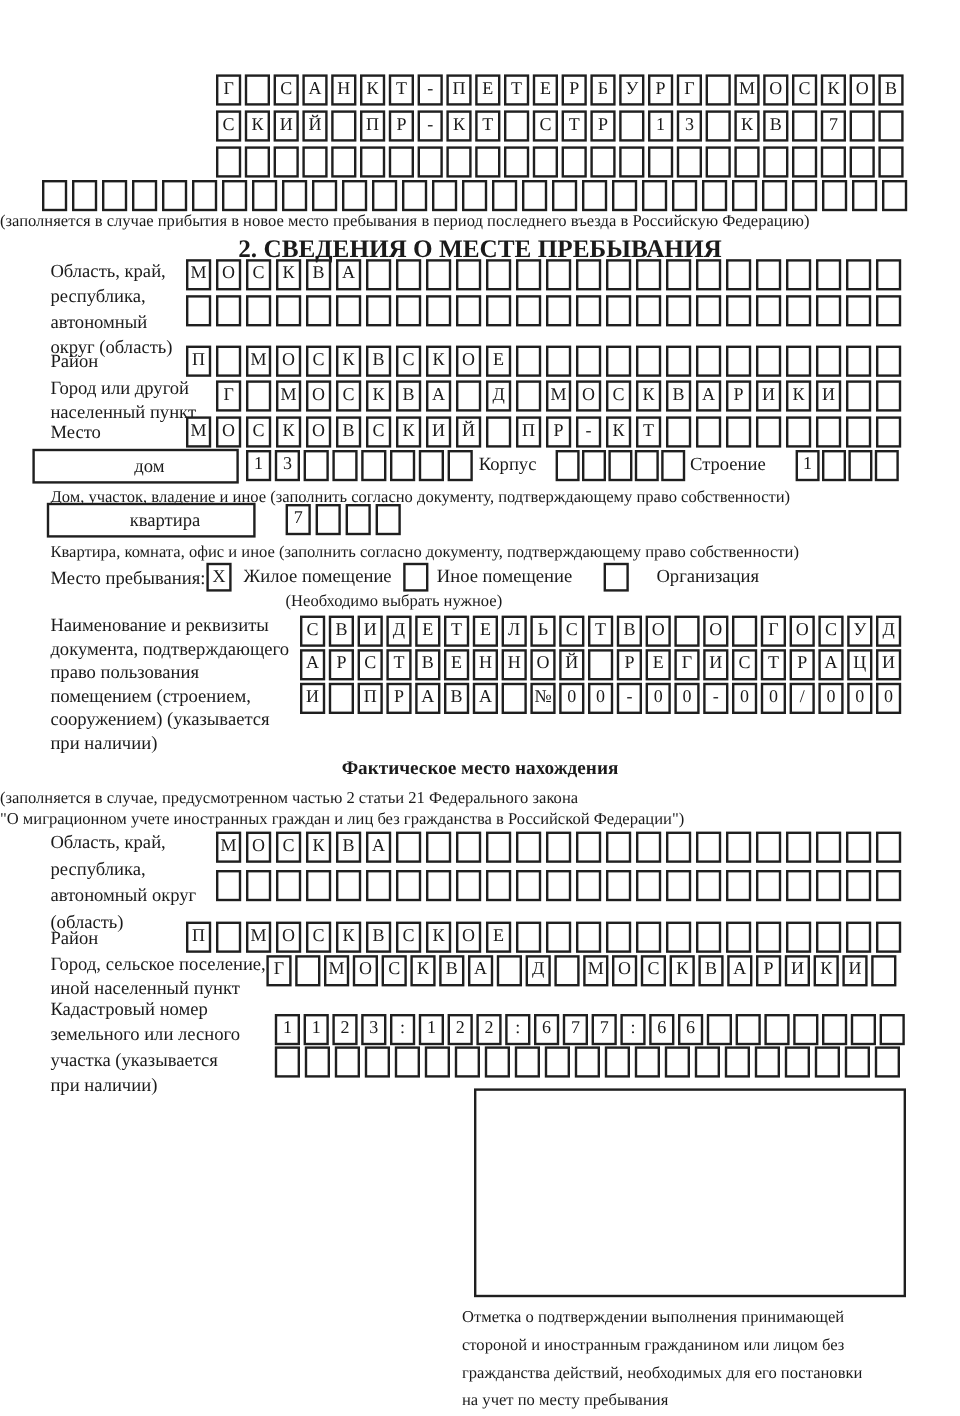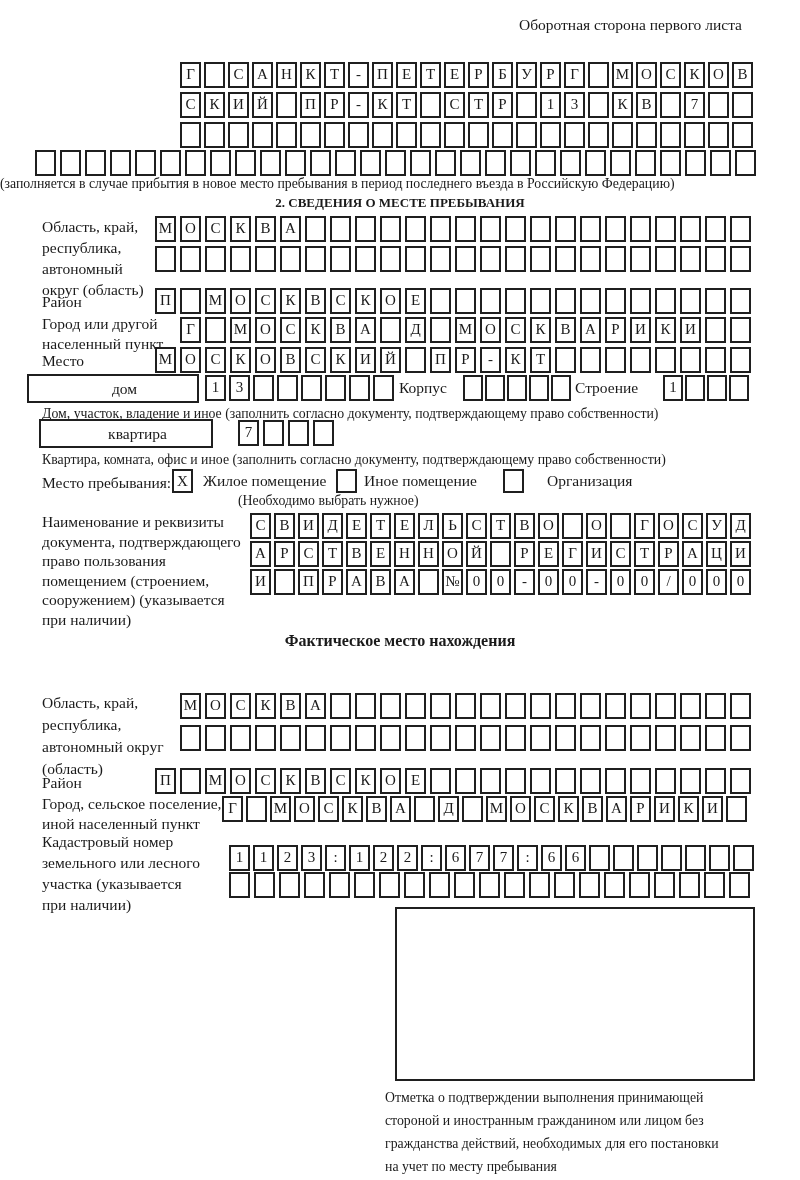--- a/index.html
+++ b/index.html
@@ -7,21 +7,21 @@
     position:relative;width:800px;height:1180px;background:#fff;
     font-family:"Liberation Serif","DejaVu Serif",serif;color:#1a1a1a;
     overflow:hidden;
   }
   .hdr{position:absolute;top:16px;right:58px;font-size:15.5px;}
   .lbl{position:absolute;font-size:15.5px;line-height:22px;white-space:nowrap;}
   .lbl.tight{line-height:19.5px;}
   .lbl.addr{line-height:23.5px;}
   .note{position:absolute;font-size:13.8px;white-space:nowrap;}
   .center{left:0;width:800px;text-align:left;}
-  .title{position:absolute;left:0;width:800px;text-align:center;font-weight:bold;font-size:13px;}
+  .title{position:absolute;left:0;width:800px;text-align:center;font-weight:bold;font-size:21px;}
   .row{position:absolute;white-space:nowrap;font-size:0;}
   .cell{
     display:inline-block;box-sizing:border-box;width:21px;height:26px;
     border:2px solid #1f1f1f;margin-right:3px;
     font-size:15px;line-height:21px;text-align:center;vertical-align:top;
     font-family:"Liberation Serif","DejaVu Serif",serif;color:#1a1a1a;
   }
   .p25 .cell{margin-right:4px;}
   .p22 .cell{width:20px;margin-right:2px;}
   .fieldbox{
@@ -36,21 +36,20 @@
   .bigbox{position:absolute;left:395px;top:907px;width:360px;height:174px;
     border:2px solid #1f1f1f;box-sizing:border-box;background:#fff;}
   .caption{position:absolute;left:385px;top:1086px;width:380px;
     font-size:13.8px;line-height:23px;}
 </style>
 </head>
 <body>
 
 <div class="sheet">
 
-  <div class="hdr">Оборотная сторона первого листа</div>
 
   <div class="row" style="left:180px;top:62px"><span class="cell">Г</span><span class="cell"></span><span class="cell">С</span><span class="cell">А</span><span class="cell">Н</span><span class="cell">К</span><span class="cell">Т</span><span class="cell">-</span><span class="cell">П</span><span class="cell">Е</span><span class="cell">Т</span><span class="cell">Е</span><span class="cell">Р</span><span class="cell">Б</span><span class="cell">У</span><span class="cell">Р</span><span class="cell">Г</span><span class="cell"></span><span class="cell">М</span><span class="cell">О</span><span class="cell">С</span><span class="cell">К</span><span class="cell">О</span><span class="cell">В</span></div>
   <div class="row" style="left:180px;top:92px"><span class="cell">С</span><span class="cell">К</span><span class="cell">И</span><span class="cell">Й</span><span class="cell"></span><span class="cell">П</span><span class="cell">Р</span><span class="cell">-</span><span class="cell">К</span><span class="cell">Т</span><span class="cell"></span><span class="cell">С</span><span class="cell">Т</span><span class="cell">Р</span><span class="cell"></span><span class="cell">1</span><span class="cell">3</span><span class="cell"></span><span class="cell">К</span><span class="cell">В</span><span class="cell"></span><span class="cell">7</span><span class="cell"></span><span class="cell"></span></div>
   <div class="row" style="left:180px;top:122px"><span class="cell"></span><span class="cell"></span><span class="cell"></span><span class="cell"></span><span class="cell"></span><span class="cell"></span><span class="cell"></span><span class="cell"></span><span class="cell"></span><span class="cell"></span><span class="cell"></span><span class="cell"></span><span class="cell"></span><span class="cell"></span><span class="cell"></span><span class="cell"></span><span class="cell"></span><span class="cell"></span><span class="cell"></span><span class="cell"></span><span class="cell"></span><span class="cell"></span><span class="cell"></span><span class="cell"></span></div>
   <div class="row p25" style="left:35px;top:150px"><span class="cell"></span><span class="cell"></span><span class="cell"></span><span class="cell"></span><span class="cell"></span><span class="cell"></span><span class="cell"></span><span class="cell"></span><span class="cell"></span><span class="cell"></span><span class="cell"></span><span class="cell"></span><span class="cell"></span><span class="cell"></span><span class="cell"></span><span class="cell"></span><span class="cell"></span><span class="cell"></span><span class="cell"></span><span class="cell"></span><span class="cell"></span><span class="cell"></span><span class="cell"></span><span class="cell"></span><span class="cell"></span><span class="cell"></span><span class="cell"></span><span class="cell"></span><span class="cell"></span></div>
   <div class="note center" style="top:176px">(заполняется в случае прибытия в новое место пребывания в период последнего въезда в Российскую Федерацию)</div>
 
   <div class="title" style="top:195px">2. СВЕДЕНИЯ О МЕСТЕ ПРЕБЫВАНИЯ</div>
 
   <div class="lbl tight" style="left:42px;top:216px;line-height:21px">Область, край,<br>республика,<br>автономный<br>округ (область)</div>
@@ -86,20 +85,21 @@
   <div class="cb" style="left:503px;top:469px"></div>
   <div class="inl" style="left:547px;top:472px">Организация</div>
   <div class="note" style="left:238px;top:493px">(Необходимо выбрать нужное)</div>
 
   <div class="lbl tight" style="left:42px;top:512px">Наименование и реквизиты<br>документа, подтверждающего<br>право пользования<br>помещением (строением,<br>сооружением) (указывается<br>при наличии)</div>
   <div class="row" style="left:250px;top:513px"><span class="cell">С</span><span class="cell">В</span><span class="cell">И</span><span class="cell">Д</span><span class="cell">Е</span><span class="cell">Т</span><span class="cell">Е</span><span class="cell">Л</span><span class="cell">Ь</span><span class="cell">С</span><span class="cell">Т</span><span class="cell">В</span><span class="cell">О</span><span class="cell"></span><span class="cell">О</span><span class="cell"></span><span class="cell">Г</span><span class="cell">О</span><span class="cell">С</span><span class="cell">У</span><span class="cell">Д</span></div>
   <div class="row" style="left:250px;top:541px"><span class="cell">А</span><span class="cell">Р</span><span class="cell">С</span><span class="cell">Т</span><span class="cell">В</span><span class="cell">Е</span><span class="cell">Н</span><span class="cell">Н</span><span class="cell">О</span><span class="cell">Й</span><span class="cell"></span><span class="cell">Р</span><span class="cell">Е</span><span class="cell">Г</span><span class="cell">И</span><span class="cell">С</span><span class="cell">Т</span><span class="cell">Р</span><span class="cell">А</span><span class="cell">Ц</span><span class="cell">И</span></div>
   <div class="row" style="left:250px;top:569px"><span class="cell">И</span><span class="cell"></span><span class="cell">П</span><span class="cell">Р</span><span class="cell">А</span><span class="cell">В</span><span class="cell">А</span><span class="cell"></span><span class="cell">№</span><span class="cell">0</span><span class="cell">0</span><span class="cell">-</span><span class="cell">0</span><span class="cell">0</span><span class="cell">-</span><span class="cell">0</span><span class="cell">0</span><span class="cell">/</span><span class="cell">0</span><span class="cell">0</span><span class="cell">0</span></div>
 
   <div class="title" style="top:632px;font-size:16px">Фактическое место нахождения</div>
+  <div class="note center" style="top:656px;line-height:17.5px;white-space:normal">(заполняется в случае, предусмотренном частью 2 статьи 21 Федерального закона<br>"О миграционном учете иностранных граждан и лиц без гражданства в Российской Федерации")</div>
 
   <div class="lbl tight" style="left:42px;top:692px;line-height:22px">Область, край,<br>республика,<br>автономный округ<br>(область)</div>
   <div class="row p25" style="left:180px;top:693px"><span class="cell">М</span><span class="cell">О</span><span class="cell">С</span><span class="cell">К</span><span class="cell">В</span><span class="cell">А</span><span class="cell"></span><span class="cell"></span><span class="cell"></span><span class="cell"></span><span class="cell"></span><span class="cell"></span><span class="cell"></span><span class="cell"></span><span class="cell"></span><span class="cell"></span><span class="cell"></span><span class="cell"></span><span class="cell"></span><span class="cell"></span><span class="cell"></span><span class="cell"></span><span class="cell"></span></div>
   <div class="row p25" style="left:180px;top:725px"><span class="cell"></span><span class="cell"></span><span class="cell"></span><span class="cell"></span><span class="cell"></span><span class="cell"></span><span class="cell"></span><span class="cell"></span><span class="cell"></span><span class="cell"></span><span class="cell"></span><span class="cell"></span><span class="cell"></span><span class="cell"></span><span class="cell"></span><span class="cell"></span><span class="cell"></span><span class="cell"></span><span class="cell"></span><span class="cell"></span><span class="cell"></span><span class="cell"></span><span class="cell"></span></div>
 
   <div class="lbl" style="left:42px;top:772px">Район</div>
   <div class="row p25" style="left:155px;top:768px"><span class="cell">П</span><span class="cell"></span><span class="cell">М</span><span class="cell">О</span><span class="cell">С</span><span class="cell">К</span><span class="cell">В</span><span class="cell">С</span><span class="cell">К</span><span class="cell">О</span><span class="cell">Е</span><span class="cell"></span><span class="cell"></span><span class="cell"></span><span class="cell"></span><span class="cell"></span><span class="cell"></span><span class="cell"></span><span class="cell"></span><span class="cell"></span><span class="cell"></span><span class="cell"></span><span class="cell"></span><span class="cell"></span></div>
 
   <div class="lbl tight" style="left:42px;top:794px">Город, сельское поселение,<br>иной населенный пункт</div>
   <div class="row" style="left:222px;top:796px"><span class="cell">Г</span><span class="cell"></span><span class="cell">М</span><span class="cell">О</span><span class="cell">С</span><span class="cell">К</span><span class="cell">В</span><span class="cell">А</span><span class="cell"></span><span class="cell">Д</span><span class="cell"></span><span class="cell">М</span><span class="cell">О</span><span class="cell">С</span><span class="cell">К</span><span class="cell">В</span><span class="cell">А</span><span class="cell">Р</span><span class="cell">И</span><span class="cell">К</span><span class="cell">И</span><span class="cell"></span></div>

